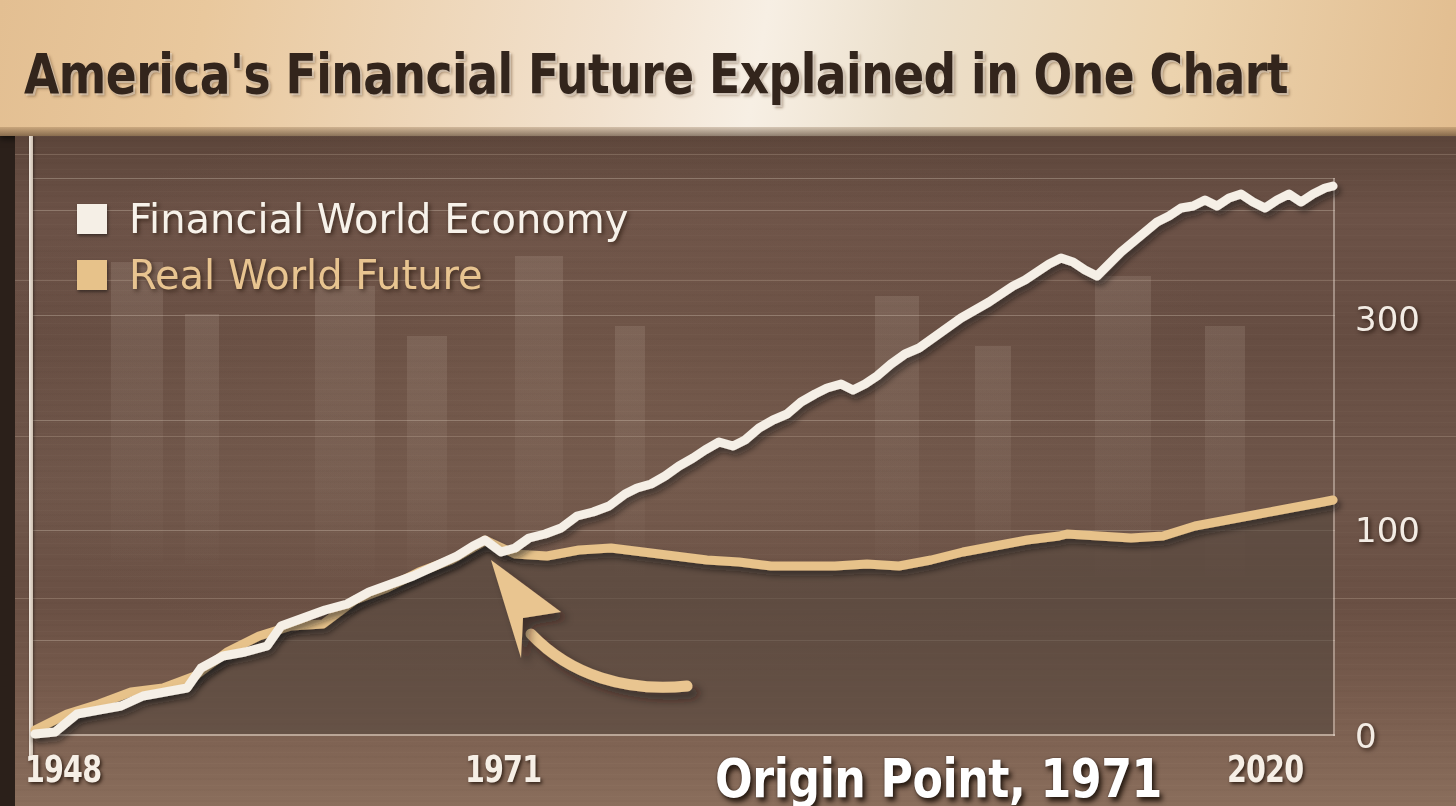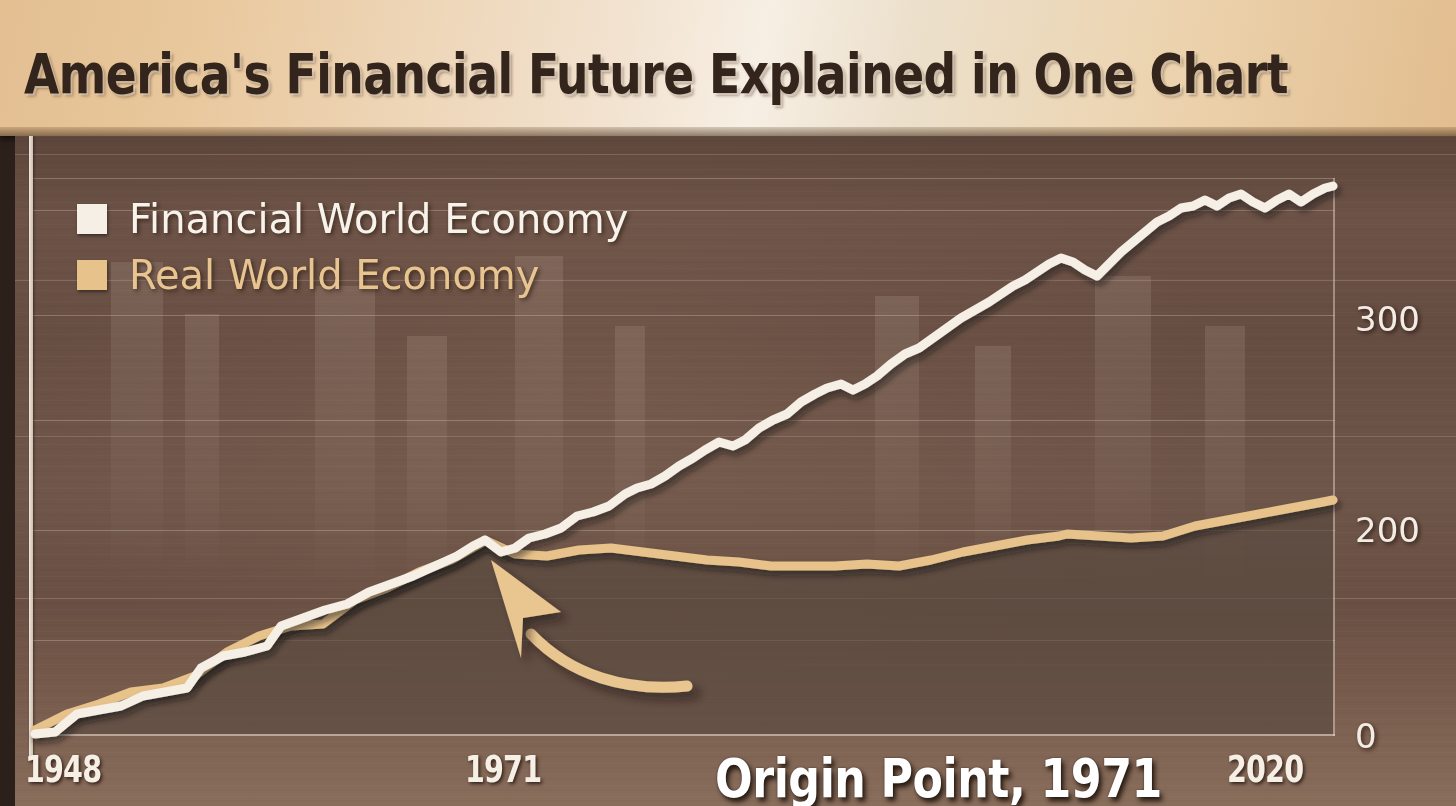--- a/index.html
+++ b/index.html
@@ -173,26 +173,26 @@
       <polygon fill="#e9c590" filter="url(#arrowshadow)" points="476,424 546,476 508,482 506,522"></polygon>
     </svg>
 
     <div class="legend">
       <div class="legend-row">
         <span class="swatch" style="background:#f5efe6;"></span>
         <span class="legend-label" style="color:#f7f2ea;">Financial World Economy</span>
       </div>
       <div class="legend-row">
         <span class="swatch" style="background:#e7c28a;"></span>
-        <span class="legend-label" style="color:#e8c490;">Real World Economy</span>
+        <span class="legend-label" style="color:#e8c490;">Real World Future</span>
       </div>
     </div>
 
     <div class="ytick" style="left:1340px;top:163px;">300</div>
-    <div class="ytick" style="left:1340px;top:374px;">200</div>
+    <div class="ytick" style="left:1340px;top:374px;">100</div>
     <div class="ytick" style="left:1340px;top:580px;">0</div>
 
     <div class="xtick" style="left:10px;top:612px;">1948</div>
     <div class="xtick" style="left:450px;top:612px;">1971</div>
     <div class="xtick" style="left:1212px;top:612px;">2020</div>
 
     <div class="annot">Origin Point, 1971</div>
 
   </div>
 </div>

